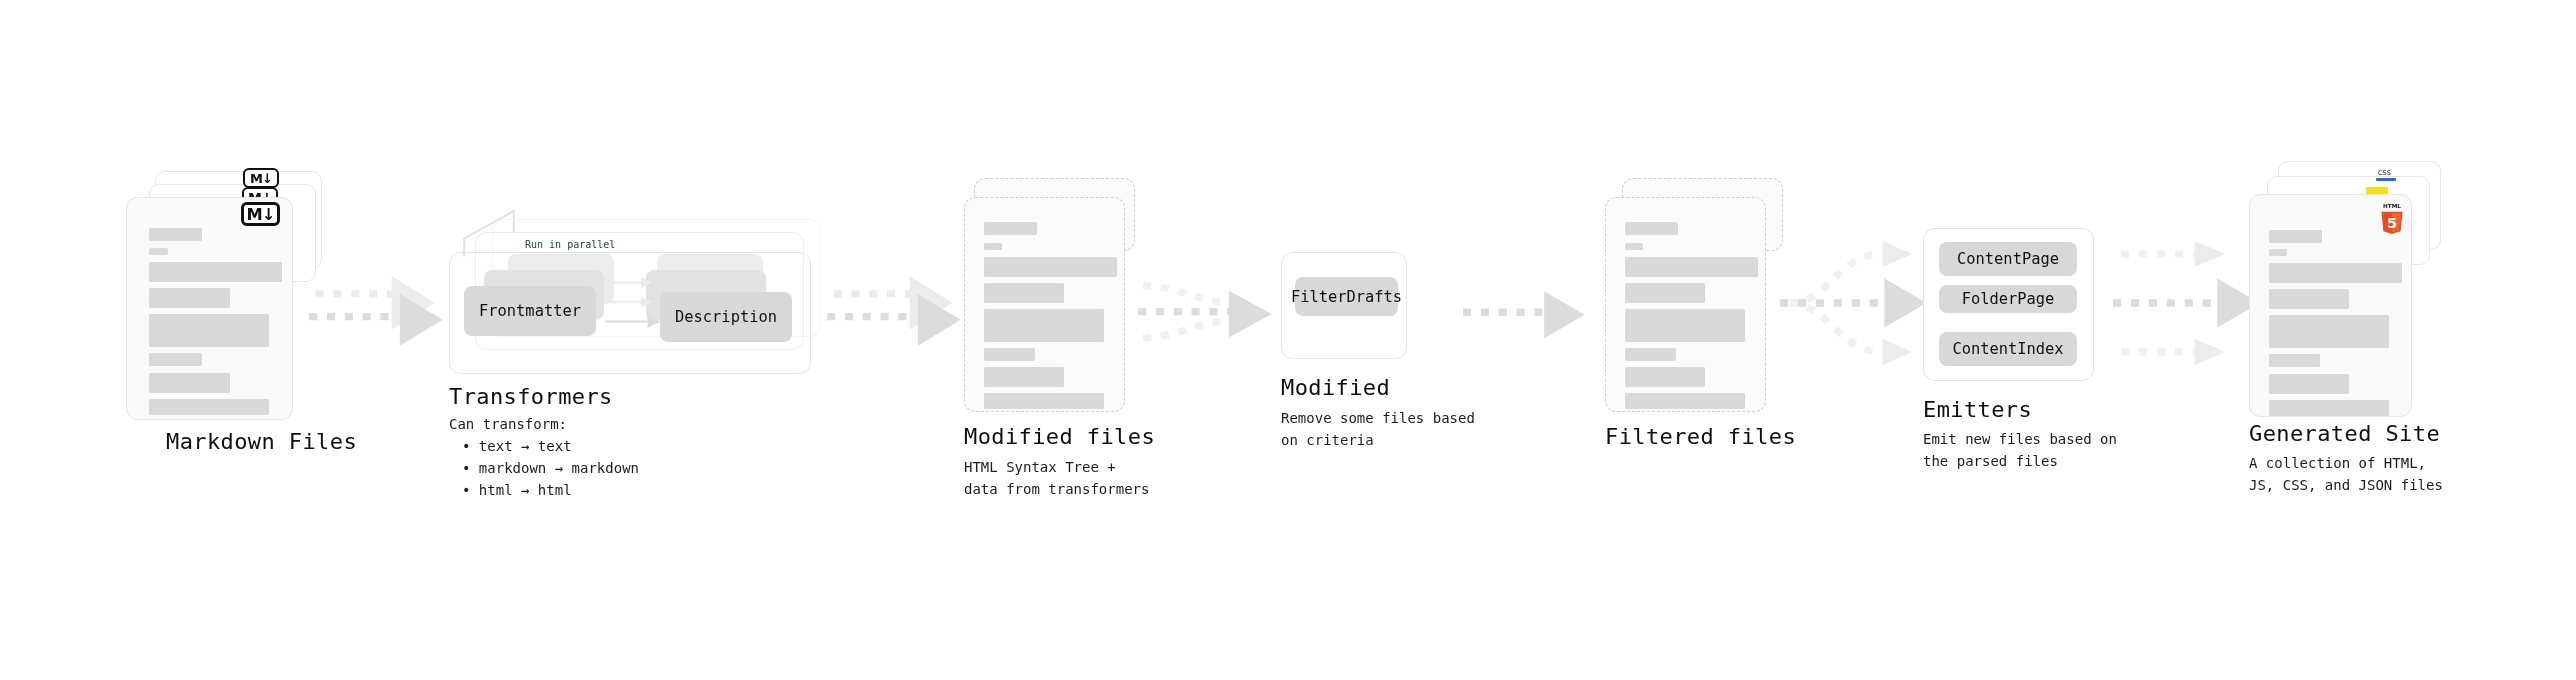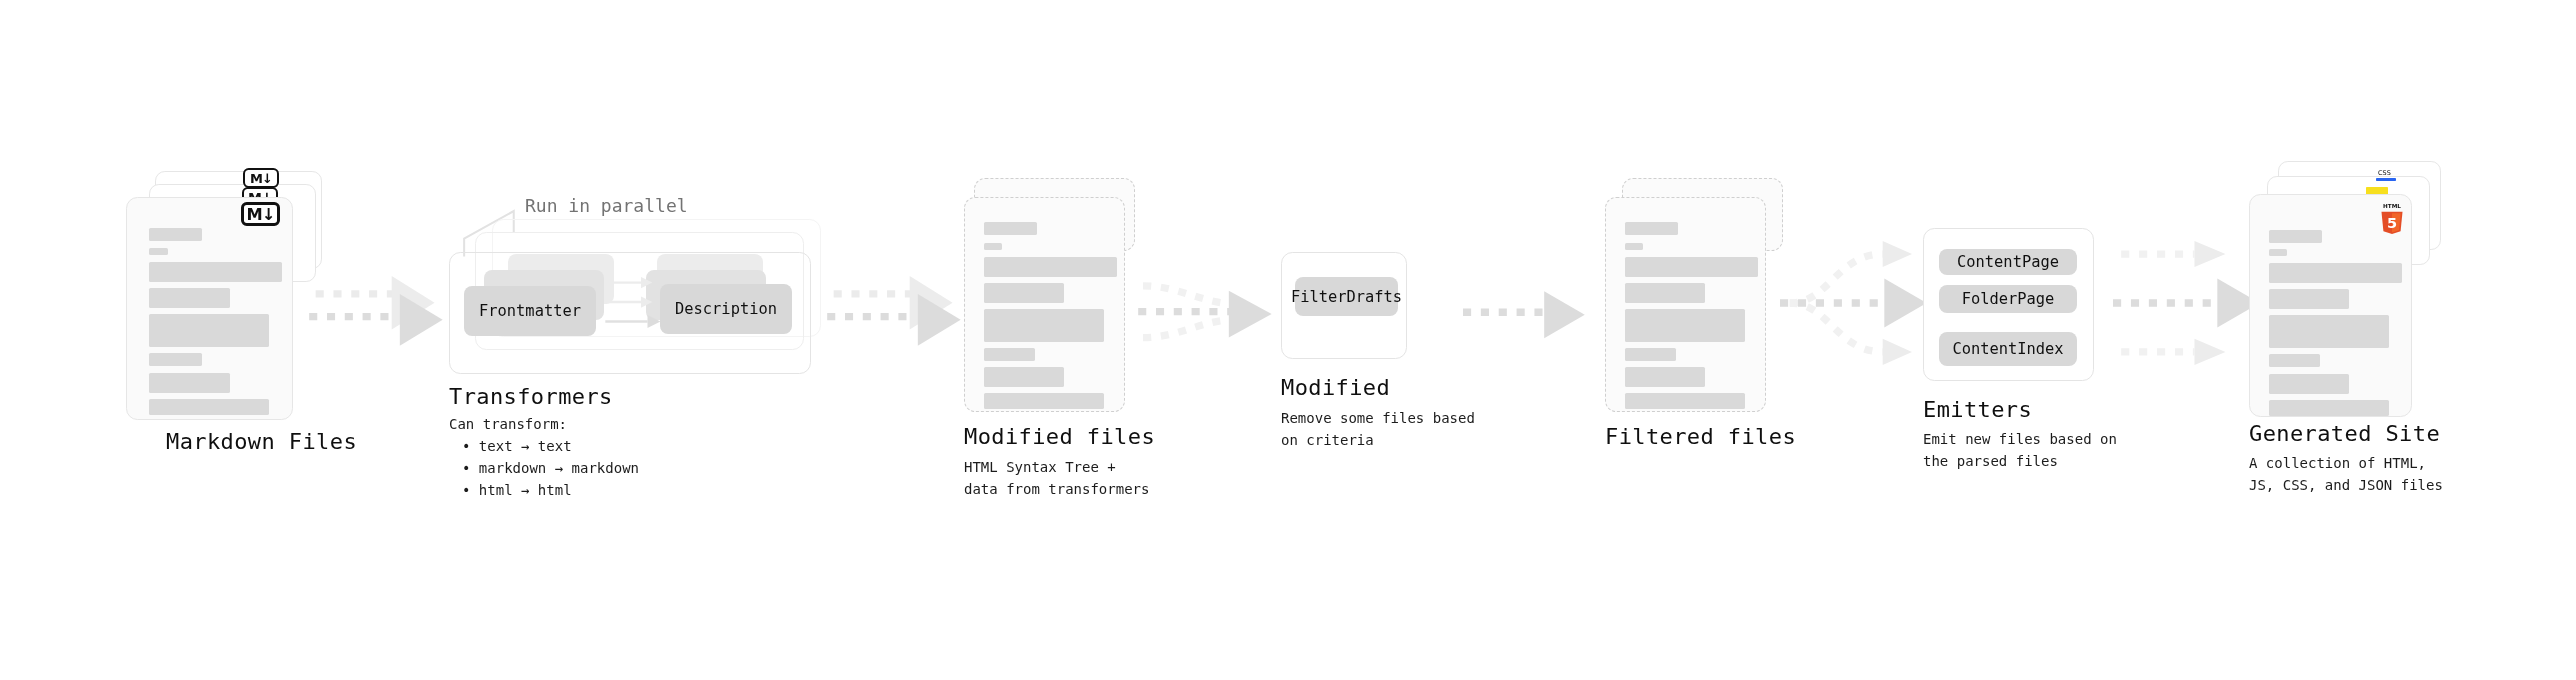--- a/index.html
+++ b/index.html
@@ -96,23 +96,24 @@
     border-radius: 11.4px;
     background: transparent;
     box-sizing: border-box;
   }
   .groupbox.faint  { border-color: #eeeeee; }
   .groupbox.faint2 { border-color: #f4f4f4; }
   .groupbox.solidbg { background: #ffffff; }
 
   .parallel-label {
     position: absolute;
-    font-size: 18px;
-    color: #737373;
+    font-size: 10px;
+    color: #14532d;
     white-space: nowrap;
+    margin-top: 44px;
   }
 
   svg { position: absolute; overflow: visible; }
   .dashline {
     stroke: #dcdcdc;
     stroke-width: 9;
     stroke-dasharray: 10 12;
     stroke-linecap: butt;
     fill: none;
   }
@@ -197,21 +198,21 @@
     <svg style="left:605px; top:268px; width:98px; height:73px;" viewBox="0 0 120 90" width="98" height="73">
       <path class="thinarrow p" d="M 0,18 L 44,18"></path>
       <polygon class="tri pale" points="44,11 58,18 44,25"></polygon>
       <path class="thinarrow p" d="M 0,42 L 44,42"></path>
       <polygon class="tri pale" points="44,35 58,42 44,49"></polygon>
       <path class="thinarrow" d="M 0,66 L 52,66"></path>
       <polygon class="tri" points="52,58 68,66 52,74"></polygon>
     </svg>
 
     <div class="chip" style="left:464px; top:286px; width:132px; height:50px;">Frontmatter</div>
-    <div class="chip" style="left:660px; top:284px; width:132px; height:50px;">Description</div>
+    <div class="chip" style="left:660px; top:292px; width:132px; height:50px;">Description</div>
 
     <div class="stage-title" style="left:449px; top:384px;">Transformers</div>
     <div class="stage-sub" style="left:449px; top:414px;">Can transform:</div>
     <div class="stage-sub" style="left:462px; top:436px;">• text → text</div>
     <div class="stage-sub" style="left:462px; top:458px;">• markdown → markdown</div>
     <div class="stage-sub" style="left:462px; top:480px;">• html → html</div>
   </div>
 
   <svg style="left:827px; top:268px; width:146px; height:89px;" viewBox="0 0 180 110" width="146" height="89">
     <path class="dashline pale" d="M 8,32 L 118,32"></path>
@@ -276,21 +277,21 @@
     <path class="dashline pale2" d="M 12,92 C 60,92 70,32 126,32"></path>
     <path class="dashline pale2" d="M 12,92 C 60,92 70,152 126,152"></path>
     <path class="dashline" d="M 0,92 L 130,92"></path>
     <polygon class="tri pale" points="126,16 162,32 126,48"></polygon>
     <polygon class="tri" points="128,62 180,92 128,122"></polygon>
     <polygon class="tri pale" points="126,136 162,152 126,168"></polygon>
   </svg>
 
   <div>
     <div class="groupbox solidbg" style="left:1923px; top:228px; width:171px; height:153px;"></div>
-    <div class="chip" style="left:1939px; top:249px; width:138px; height:26px;">ContentPage</div>
+    <div class="chip" style="left:1939px; top:242px; width:138px; height:34px;">ContentPage</div>
     <div class="chip" style="left:1939px; top:285px; width:138px; height:28px;">FolderPage</div>
     <div class="chip" style="left:1939px; top:332px; width:138px; height:34px;">ContentIndex</div>
     <div class="stage-title" style="left:1923px; top:397px;">Emitters</div>
     <div class="stage-sub" style="left:1923px; top:429px;">Emit new files based on
 the parsed files</div>
   </div>
 
   <svg style="left:2113px; top:228px; width:163px; height:163px;" viewBox="0 0 200 200" width="163" height="163">
     <path class="dashline pale2" d="M 10,32 L 100,32"></path>
     <path class="dashline" d="M 0,92 L 130,92"></path>

